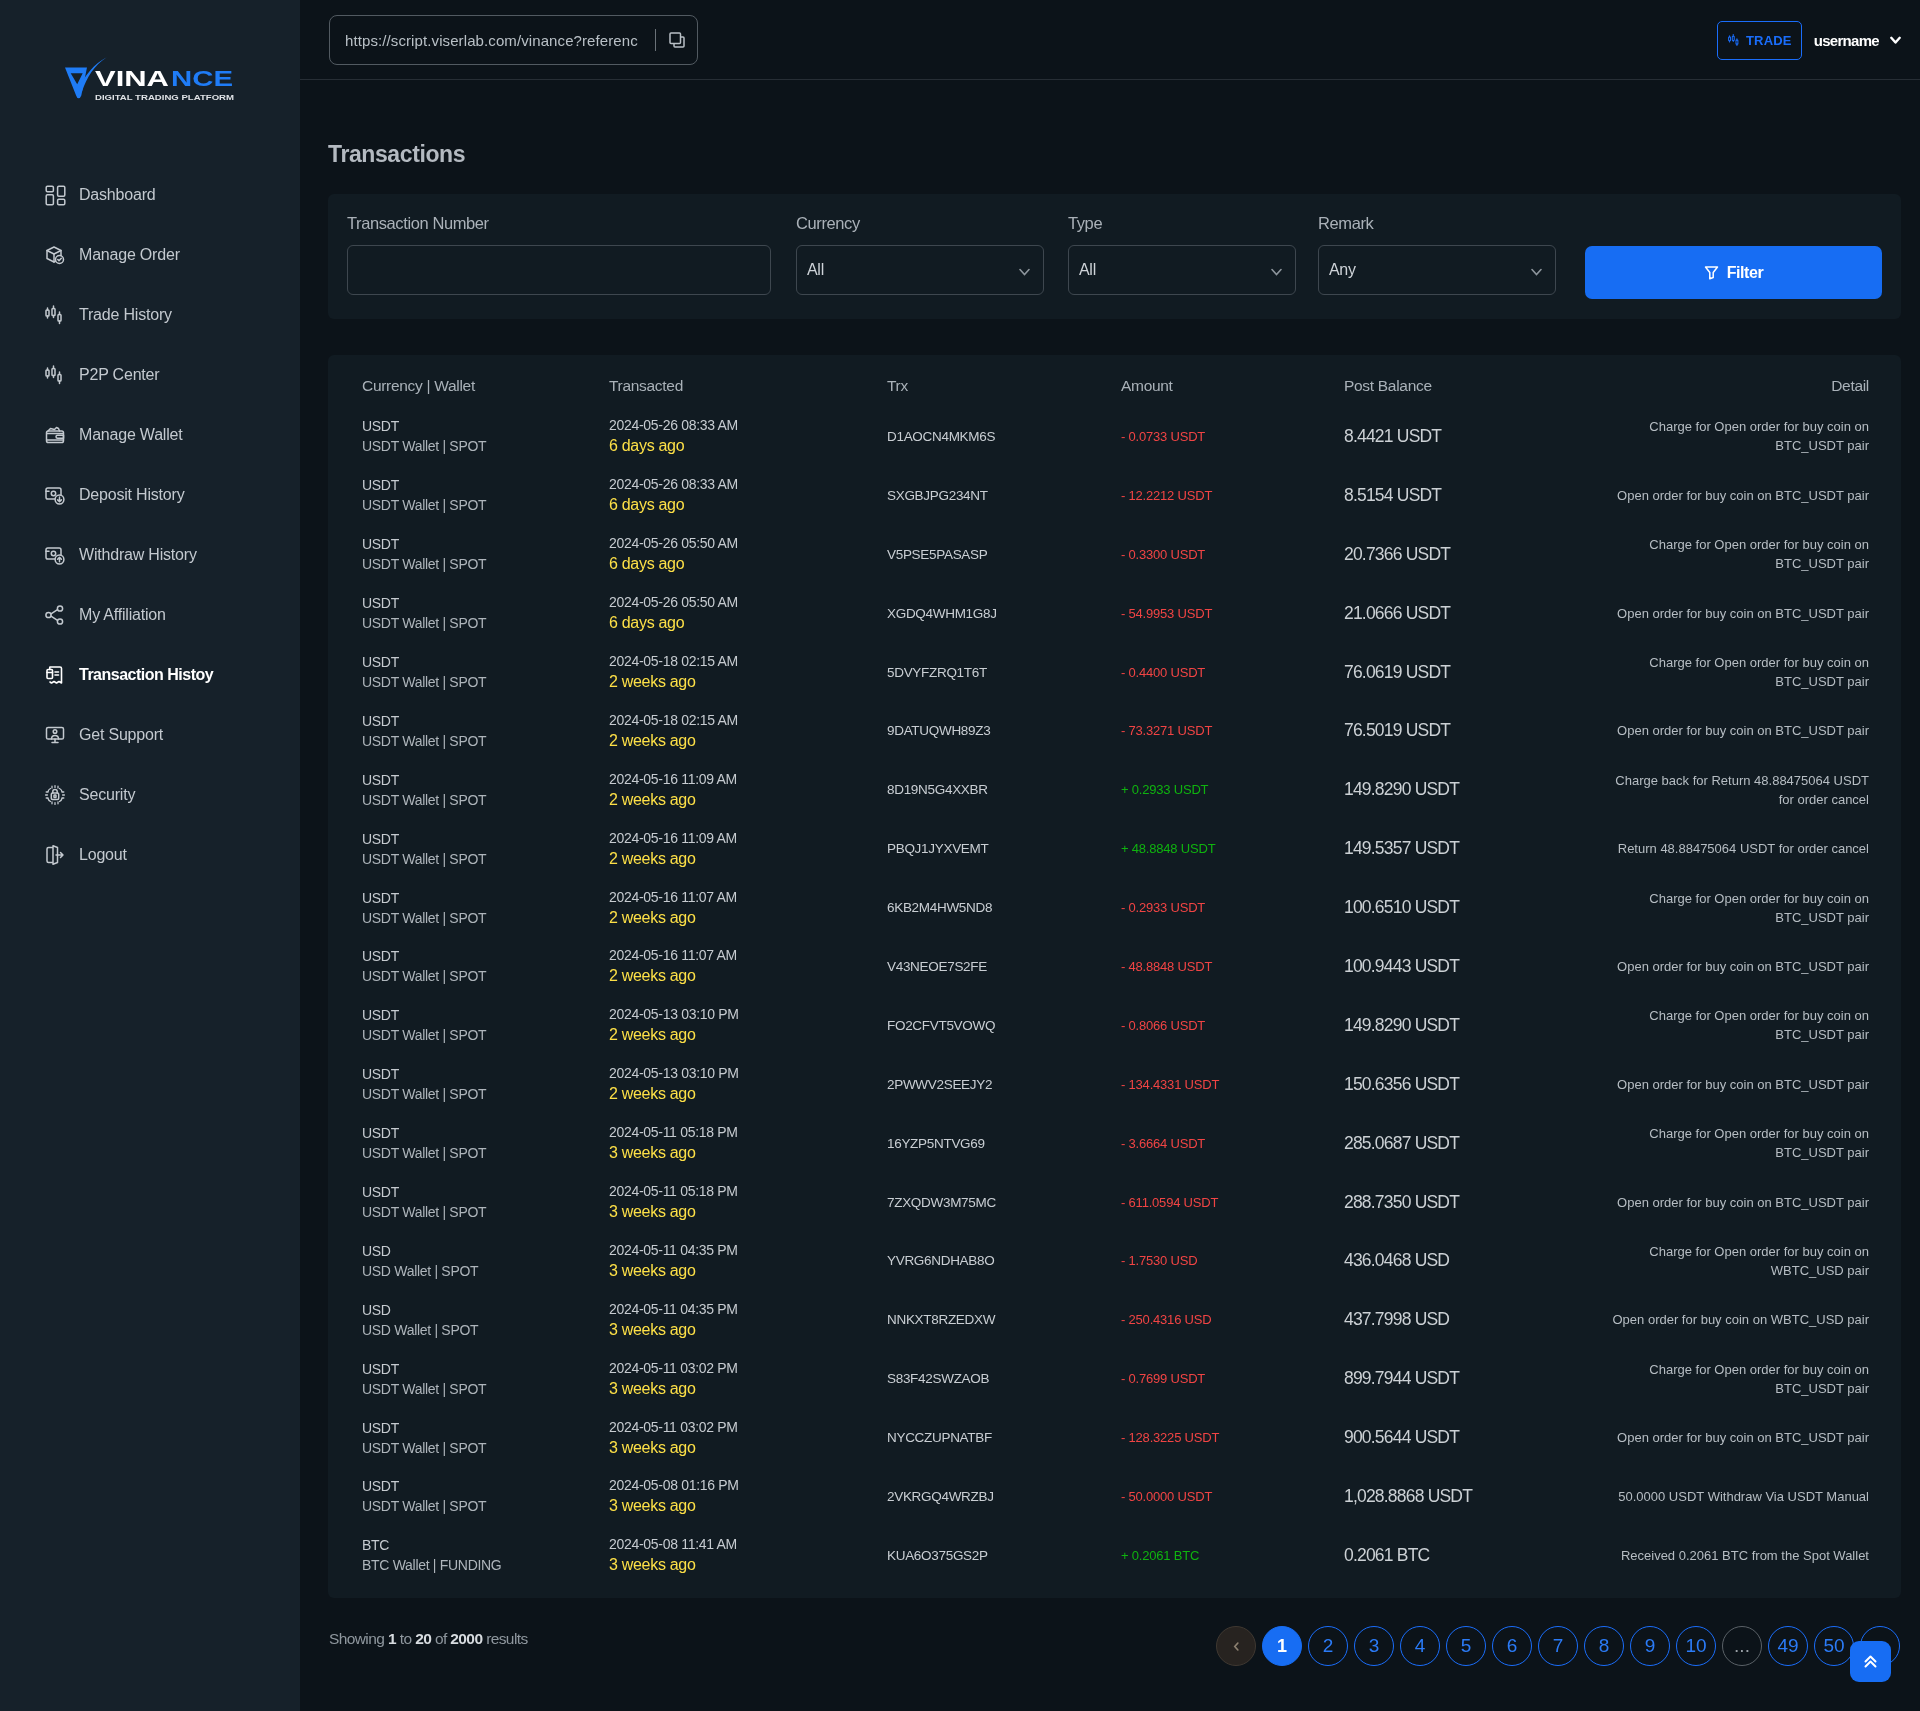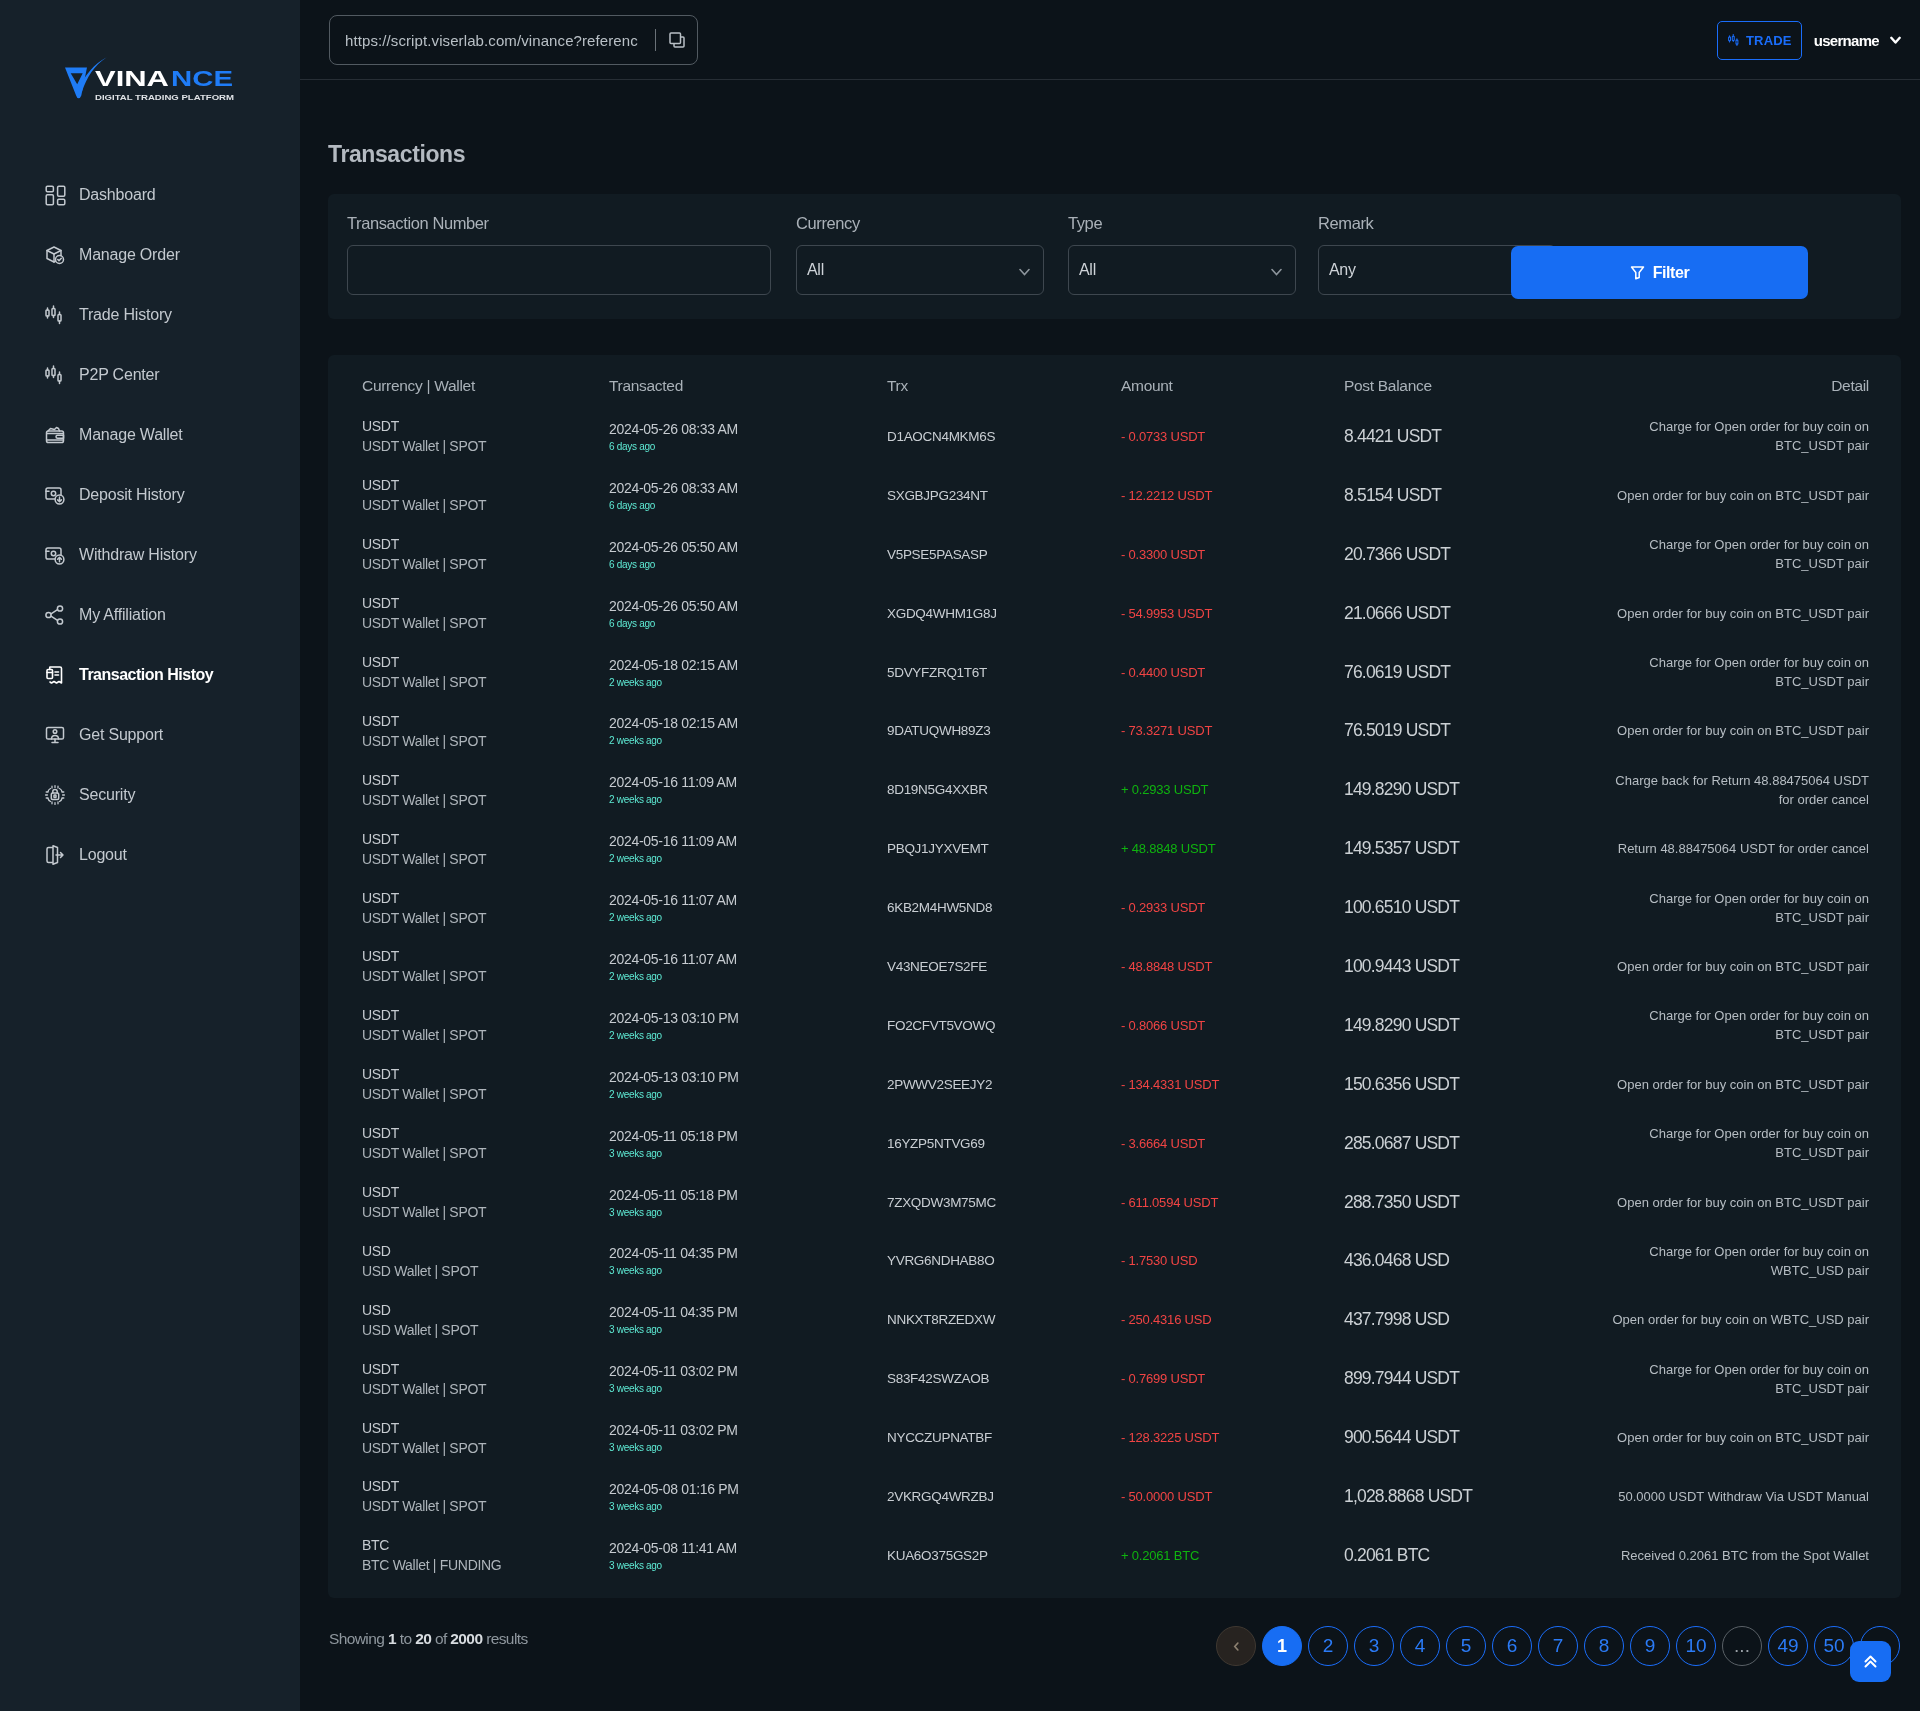--- a/index.html
+++ b/index.html
@@ -31,38 +31,38 @@
 .card { position:absolute; left:28px; width:1573px; background:#111b22; border-radius:6px; }
 
 
 .filtercard { top:194px; height:125px; }
 .fg { position:absolute; top:0; }
 .flabel { position:absolute; top:20px; font-size:16.5px; color:#aab1b8; letter-spacing:-0.4px; }
 .finput, .fselect { position:absolute; top:51px; width:100%; height:50px; border:1px solid #3e474f; border-radius:6px; background:transparent; }
 .fselect { display:flex; align-items:center; }
 .fselect span { margin-left:10px; font-size:16px; letter-spacing:-0.3px; color:#ced3d8; }
 .fselect svg { position:absolute; right:13px; top:22px; }
-.filterbtn { position:absolute; left:1183px; top:52px; width:297px; height:53px; background:#176df3; border-radius:7px; display:flex; align-items:center; justify-content:center; gap:8px; color:#fff; font-size:16px; letter-spacing:-0.4px; font-weight:bold; }
+.filterbtn { position:absolute; left:1257px; top:52px; width:297px; height:53px; background:#176df3; border-radius:7px; display:flex; align-items:center; justify-content:center; gap:8px; color:#fff; font-size:16px; letter-spacing:-0.4px; font-weight:bold; }
 
 
 .tablecard { top:355px; height:1243px; padding-top:10px; }
 table { border-collapse:collapse; width:100%; table-layout:fixed; }
 thead tr { height:42px; }
 tbody tr { height:58.9px; }
 th { font-size:15.5px; font-weight:normal; color:#a9b1b8; text-align:left; vertical-align:middle; letter-spacing:-0.3px; }
 td { vertical-align:middle; }
 .c1 { width:281px; padding-left:34px; }
 .c2 { width:278px; }
 .c3 { width:234px; }
 .c4 { width:223px; }
 .c5 { width:266px; }
 .c6 { text-align:right; padding-right:32px; }
 td.c1 .l1, td.c2 .l1 { font-size:14px; letter-spacing:-0.3px; color:#c6cbd0; }
 td .l2 { font-size:14px; letter-spacing:-0.3px; color:#aeb5bb; margin-top:4px; }
-td .l2b { font-size:10px; letter-spacing:-0.3px; color:#5eead4; margin-top:4px; }
+td .l2b { font-size:16px; letter-spacing:-0.3px; color:#fde047; margin-top:4px; }
 td.c3 { font-size:13.5px; color:#c9ced3; letter-spacing:-0.3px; }
 td.c4 { font-size:13px; font-weight:normal; letter-spacing:-0.2px; }
 td.c4.neg { color:#f14444; }
 td.c4.pos { color:#0fb30f; }
 td.c5 { font-size:17.5px; letter-spacing:-0.8px; color:#ccd1d5; }
 td.c6 { font-size:13px; color:#b6bdc3; line-height:19px; letter-spacing:0px; white-space:nowrap; }
 
 
 .showing { position:absolute; left:29px; top:1630px; font-size:15.5px; letter-spacing:-0.6px; color:#8f979e; }
 .showing b { color:#d7dbdf; }

